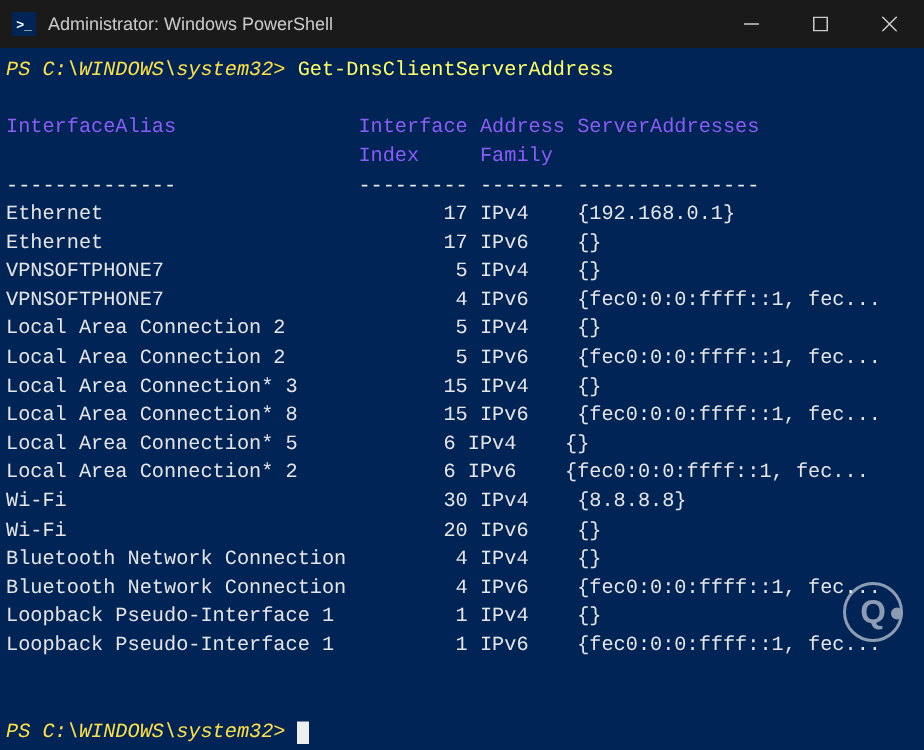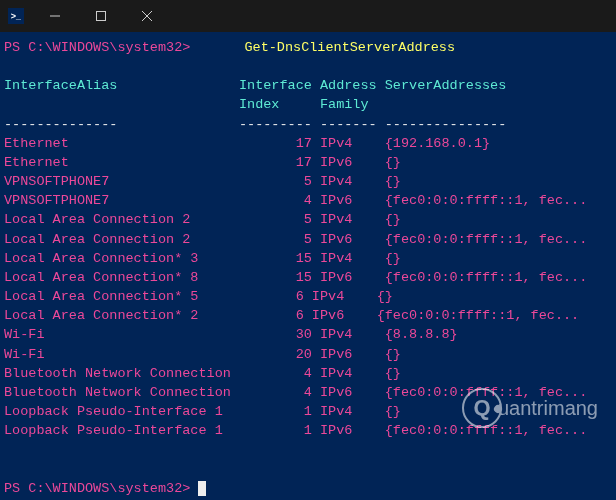--- a/index.html
+++ b/index.html
@@ -60,25 +60,25 @@
   .terminal {
     flex: 1;
     padding: 6px 4px;
     color: #eeeeee;
     font-size: 13.5px;
     line-height: 1.42;
     white-space: pre;
     overflow: hidden;
     font-family: Consolas, 'Courier New', monospace;
   }
-  .prompt { color: #ec4899; }
-  .command { color: #ffff66; margin-left: 46px; }
-  .header-row { color: #5eead4; font-family: Liberation Mono, monospace; }
+  .prompt { color: #fde047; font-style: italic; }
+  .command { color: #ffff66; }
+  .header-row { color: #8b5cf6; font-family: Liberation Mono, monospace; }
   .dash-row { color: #eeeeee; }
-  .data-row { color: #ec4899; }
+  .data-row { color: #e5e5e5; }
   .watermark {
     position: absolute;
     right: 18px;
     bottom: 72px;
     display: flex;
     align-items: center;
     opacity: 0.55;
     color: #ffffff;
     font-family: Arial, sans-serif;
     font-size: 20px;
@@ -115,20 +115,21 @@
     background:#eeeeee;
     vertical-align: text-bottom;
   }
 </style>
 </head>
 <body>
 
 <div class="window">
   <div class="titlebar">
     <span class="ps-icon">&gt;_</span>
+    <span class="title-text">Administrator: Windows PowerShell</span>
     <div class="window-controls">
       <div class="window-btn">
         <svg width="10" height="10">
             <line x1="0" y1="5" x2="10" y2="5"></line>
           </svg>
       </div>
       <div class="window-btn">
         <svg width="10" height="10">
             <rect x="0.5" y="0.5" width="9" height="9"></rect>
           </svg>
@@ -164,14 +165,13 @@
 <span class="data-row">Loopback Pseudo-Interface 1          1 IPv4    {}</span>
 <span class="data-row">Loopback Pseudo-Interface 1          1 IPv6    {fec0:0:0:ffff::1, fec...</span>
 
 
 <span class="prompt">PS C:\WINDOWS\system32&gt; </span><span class="cursor-block"></span>
 </div>
 </div>
 
 <div class="watermark">
   <span class="wm-circle">Q</span>
-  <span>uantrimang</span>
 </div>
 
 </body></html>

